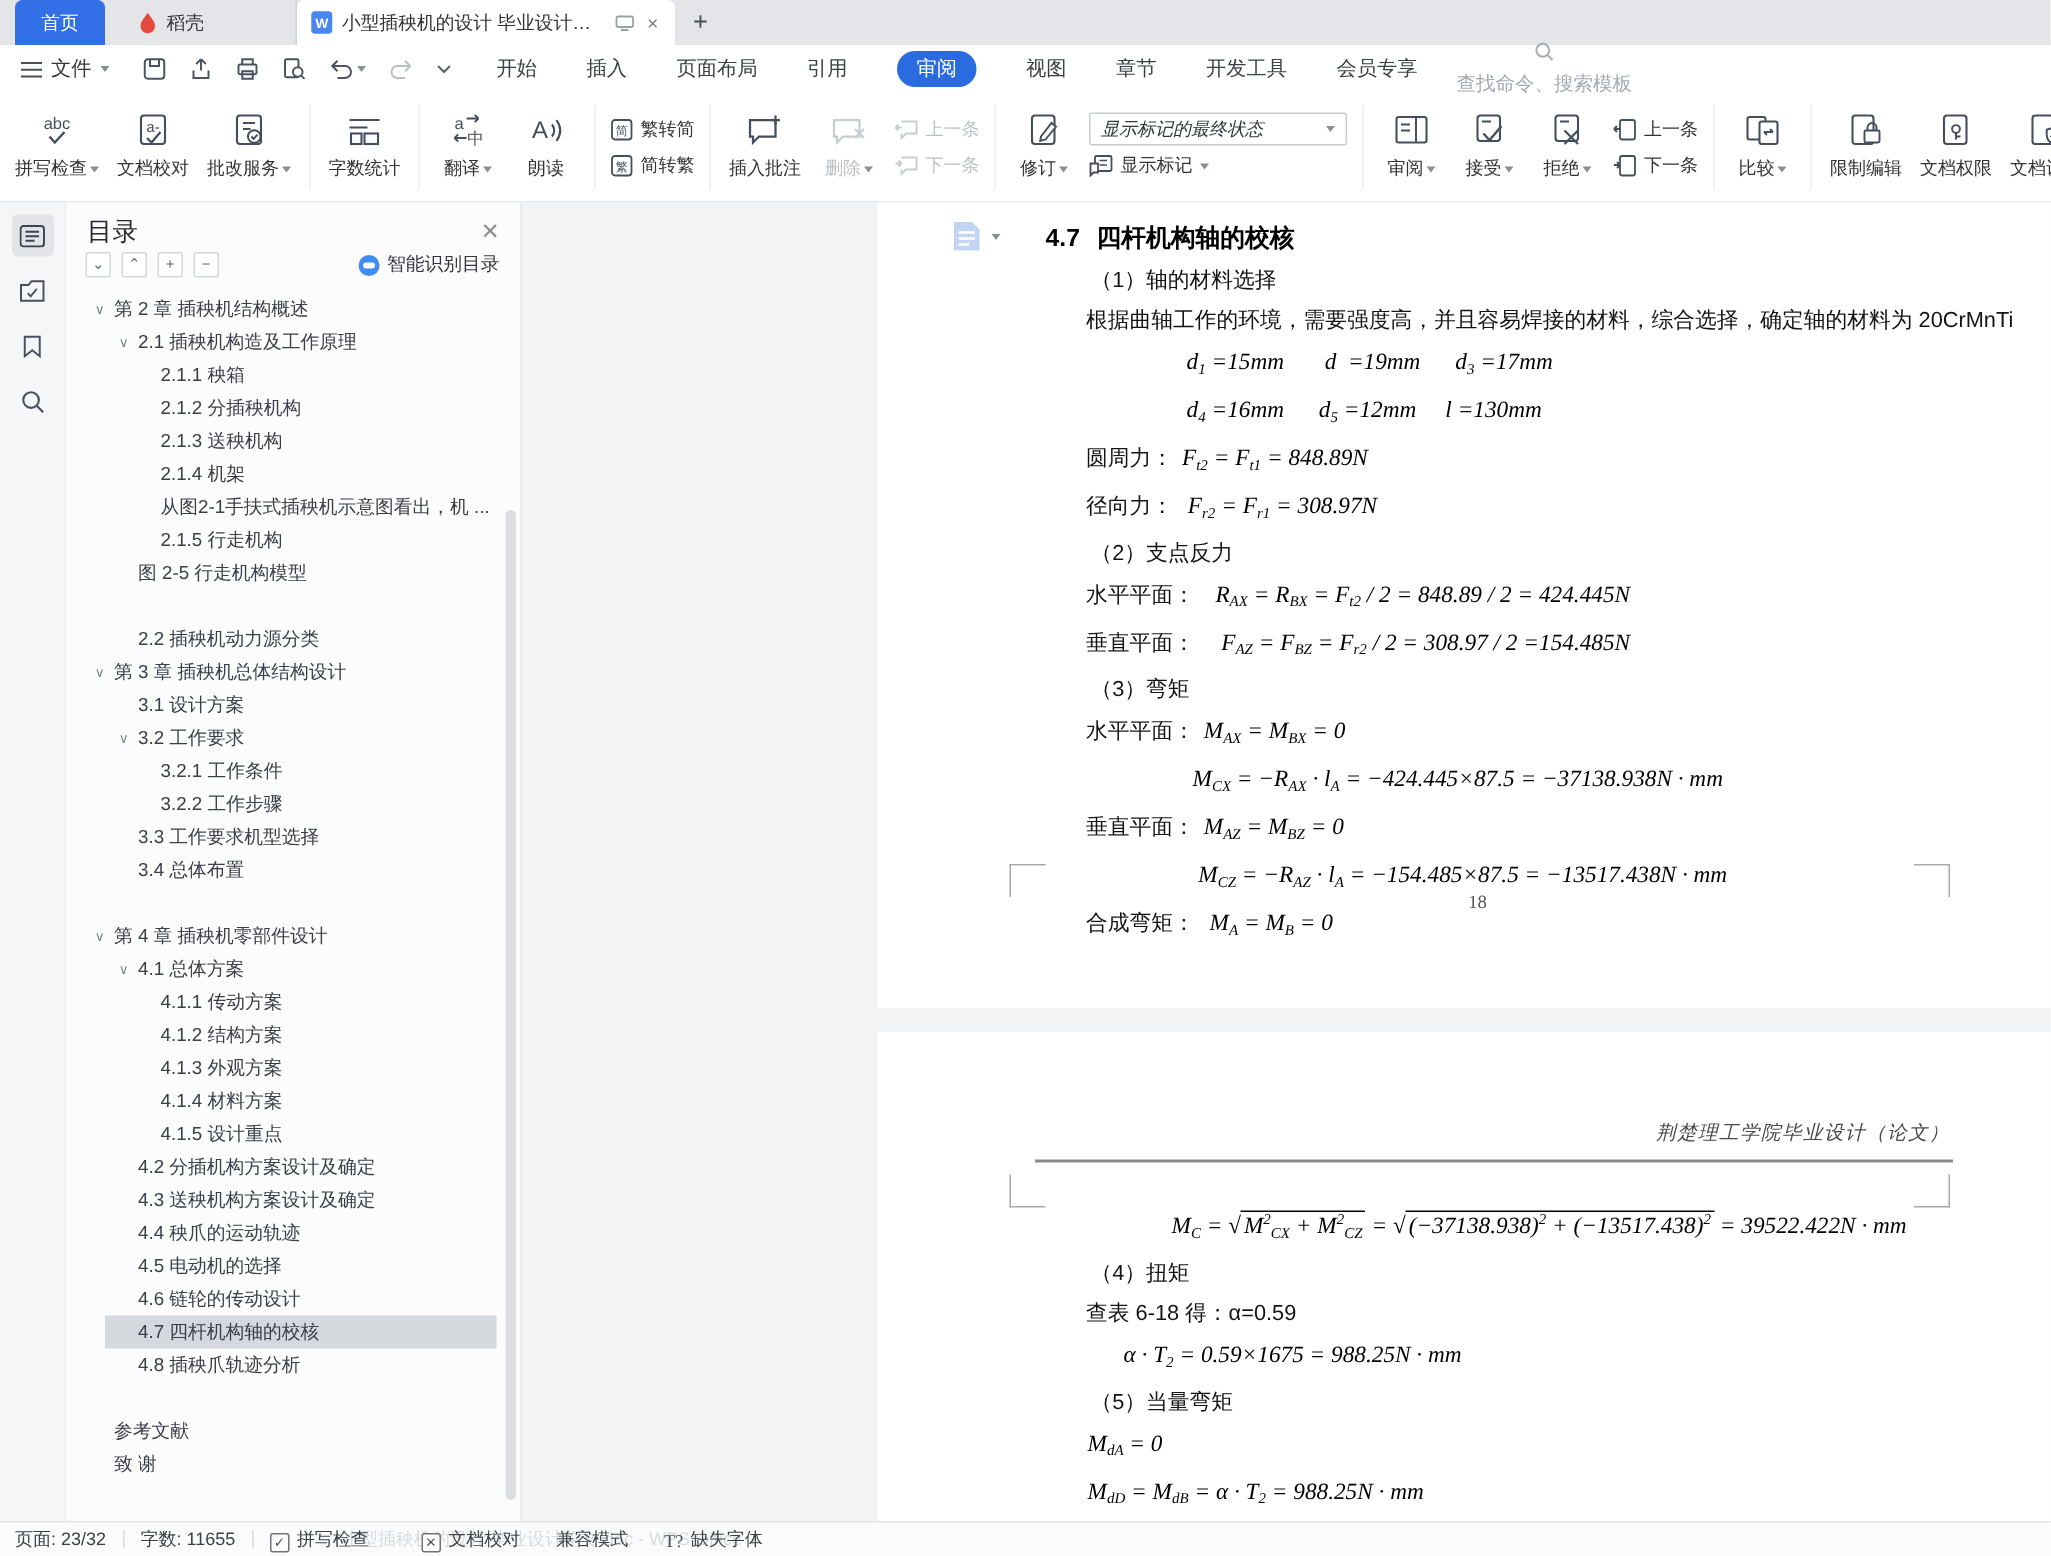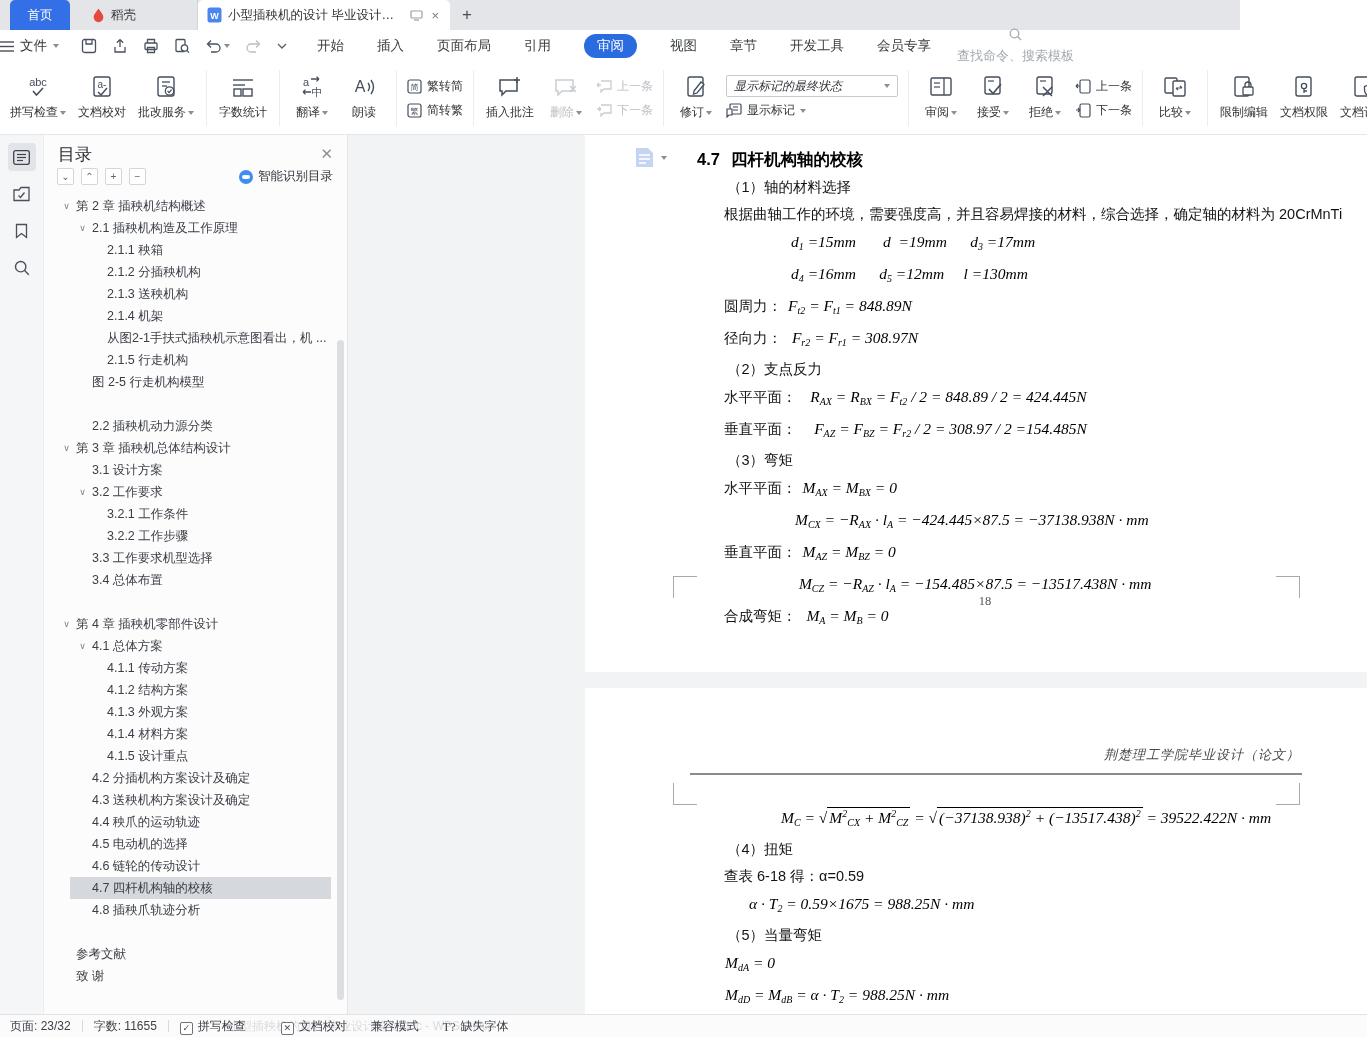--- a/index.html
+++ b/index.html
@@ -1,29 +1,29 @@
 <!DOCTYPE html>
 <html><head>
 <meta charset="utf-8">
 <style>
   *{margin:0;padding:0;box-sizing:border-box;}
   html,body{width:1367px;height:1037px;overflow:hidden;background:#fff;
     font-family:"Liberation Sans",sans-serif;-webkit-font-smoothing:antialiased;}
   svg{display:block}
   
-  #tabbar{position:absolute;left:0;top:0;width:1240px;height:30px;background:#e3e5e8;display:flex;align-items:stretch;}
+  #tabbar{position:absolute;left:0;top:0;width:1367px;height:30px;background:#e3e5e8;display:flex;align-items:stretch;}
   .tab{display:flex;align-items:center;font-size:12.5px;color:#333;}
   #tab-home{margin-left:10px;width:60px;justify-content:center;background:#3370e7;color:#fff;border-radius:5px 5px 0 0;}
   #tab-docer{width:128px;padding:0 22px;gap:6px;border-right:1px solid #d2d4d7;}
   #tab-doc{width:252px;background:#fff;padding:0 9px;gap:6px;border-radius:5px 5px 0 0;}
   #tab-doc .ttl{flex:1;white-space:nowrap;overflow:hidden;text-overflow:ellipsis;}
   #tab-doc .x{color:#787d84;font-size:13px;padding:0 2px;}
   #tab-plus{width:34px;justify-content:center;font-size:17px;color:#4a4e54;}
   
-  #menubar{position:absolute;left:0;top:30px;width:1248px;height:32px;background:#fff;display:flex;align-items:center;}
+  #menubar{position:absolute;left:0;top:30px;width:1248px;height:32px;background:#fff;display:flex;align-items:center;padding-left:14px;}
   #file-menu{display:flex;align-items:center;gap:6px;font-size:13.5px;color:#34373c;}
   .vcaret{width:0;height:0;border-left:3.5px solid transparent;border-right:3.5px solid transparent;border-top:4px solid #8a8f96;display:inline-block;}
   #quickbar{display:flex;align-items:center;gap:15px;margin-left:22px;}
   #quickbar .qi{display:flex;align-items:center;gap:2px;}
   #menu-items{display:flex;align-items:center;gap:33px;margin-left:30px;font-size:13.5px;color:#3c4043;}
   .mitem{white-space:nowrap;}
   .mitem.active{background:#2b6be0;color:#fff;padding:3px 13px;border-radius:13px;}
   #menu-search{display:flex;align-items:center;gap:6px;margin-left:26px;font-size:13px;color:#a3a9b0;flex-direction:column;}
   
   #ribbon{position:absolute;left:0;top:62px;width:1367px;height:73px;background:#fff;border-bottom:1px solid #e4e6e8;display:flex;align-items:center;padding:0 4px;}

